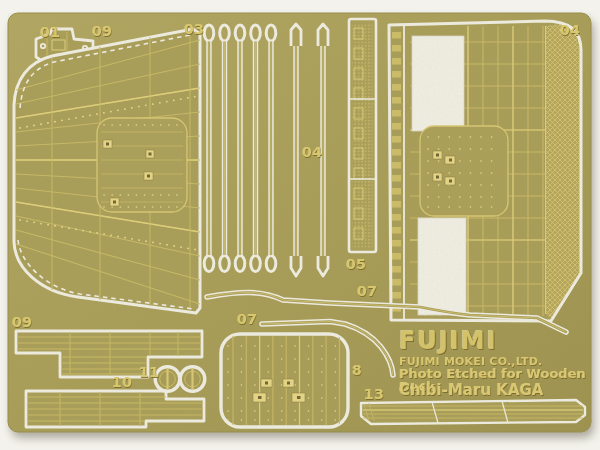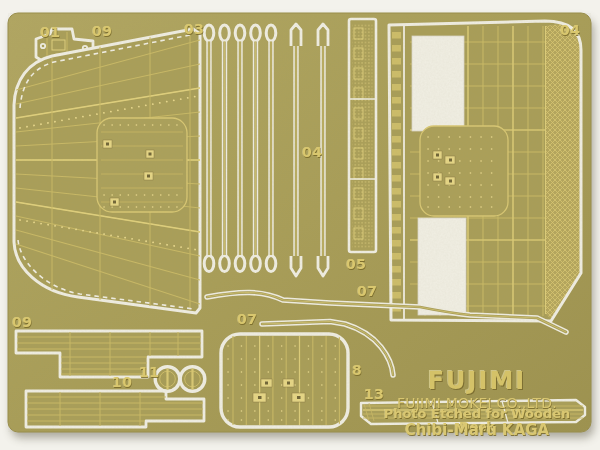--- a/index.html
+++ b/index.html
@@ -16,26 +16,26 @@
   .plabel{
     position:absolute;font-size:14px;font-weight:bold;color:#d9c76e;
     letter-spacing:0.5px;line-height:1;
     text-shadow:0.6px 0.6px 0 rgba(118,103,40,0.85), -0.4px -0.4px 0 rgba(250,242,190,0.35);
   }
   .p01{left:40px;top:25px}.p02{left:92px;top:24px}.p03{left:184px;top:22px}
   .p04{left:302px;top:145px}.p05{left:346px;top:257px}.p06{left:560px;top:23px}
   .p07{left:357px;top:284px}.p08{left:237px;top:312px}.p09{left:12px;top:315px}
   .p10{left:112px;top:375px}.p11{left:139px;top:365px}.p12{left:352px;top:363px}
   .p13{left:364px;top:387px}
-  .brand{position:absolute;left:376px;width:202px;text-align:center;color:#d9c771;line-height:1;margin-top:40px;}
+  .brand{position:absolute;left:399px;width:202px;color:#d9c771;line-height:1;}
   .brand-logo{
     top:329px;font-size:24px;font-weight:bold;letter-spacing:2px;color:#d4c268;
     text-shadow:1px 1px 0 rgba(122,108,48,0.9), -1px -1px 0 rgba(248,238,182,0.55), 0 0 1px rgba(122,108,48,0.8);
   }
-  .brand-co{top:356px;font-size:14px;font-weight:normal;letter-spacing:0.2px;
+  .brand-co{top:356px;font-size:11px;font-weight:bold;letter-spacing:0.2px;
     text-shadow:0.5px 0.5px 0 rgba(118,103,40,0.8);}
   .brand-l1{top:367px;font-size:13px;font-weight:bold;
     text-shadow:0.7px 0.7px 0 rgba(118,103,40,0.85), -0.4px -0.4px 0 rgba(250,242,190,0.4);}
   .brand-l2{top:383px;font-size:15px;font-weight:bold;
     text-shadow:0.7px 0.7px 0 rgba(118,103,40,0.85), -0.4px -0.4px 0 rgba(250,242,190,0.4);}
 </style>
 </head>
 <body>
 
 <div id="stage">

